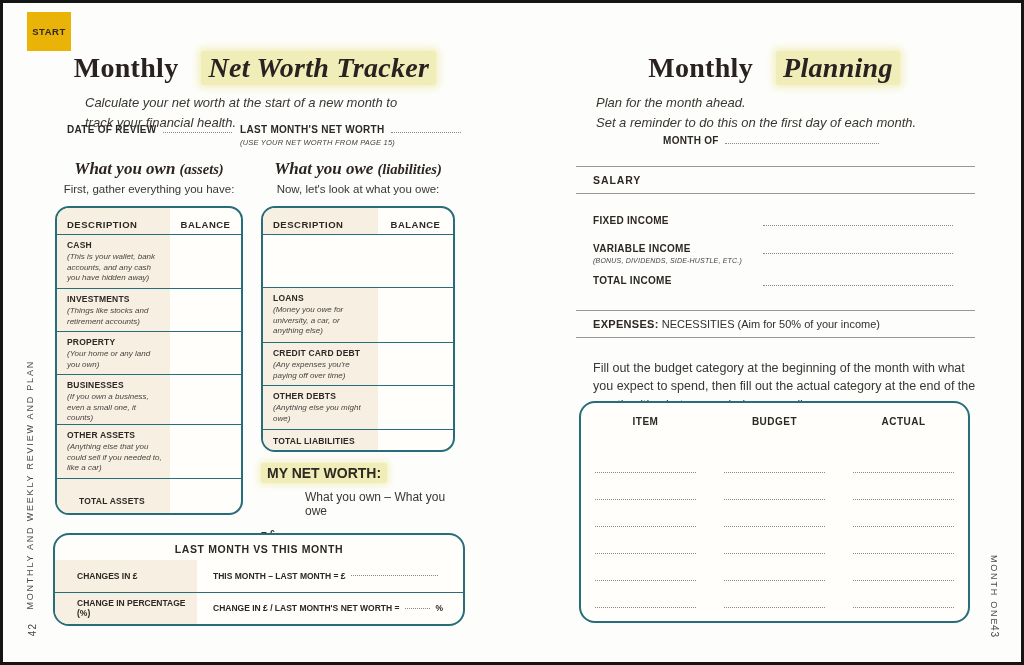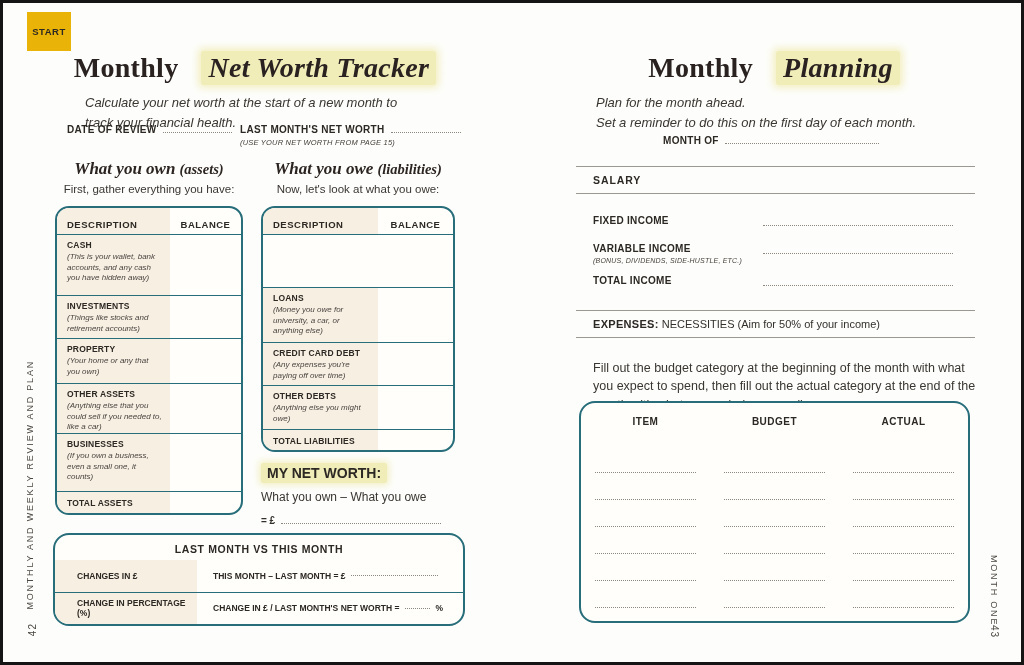--- a/index.html
+++ b/index.html
@@ -56,21 +56,21 @@
   .t-liab .trow:nth-child(4){ height:43px; } .t-liab .trow:nth-child(5){ height:44px; }
   .t-liab .trow.total { flex:1; }
   .thead { display:flex; }
   .thead .dcell { padding-top:11px; }
   .thead .bcell { padding-top:11px; text-align:center; }
   .trow.total .dcell { display:flex; align-items:center; }
   .networth { position:absolute; left:258px; top:460px; width:200px; }
   .nw-label { display:inline-block; font-size:14px; font-weight:bold; color:#2c2823;
               background:#f1edb9; padding:2px 6px; border-radius:2px;
               box-shadow:0 0 6px 2px rgba(241,237,185,.85); }
-  .nw-formula { margin-top:7px; font-size:12px; color:#3a3632; }
+  .nw-formula { margin-top:7px; font-size:12px; color:#3a3632;margin-left:44px; }
   .nw-eq { margin-top:11px; display:flex; align-items:flex-end; width:180px;
            font-size:10px; font-weight:bold; }
   .compare { left:50px; top:530px; width:412px; height:93px; border-radius:16px; }
   .cmp-title { text-align:center; font-size:10.5px; font-weight:bold; letter-spacing:.6px;
                color:#2c2823; padding-top:8px; height:25px; box-sizing:border-box; }
   .cmp-row { display:flex; flex:1; align-items:stretch; }
   .cmp-row + .cmp-row { border-top:1.5px solid #276d7a; }
   .cmp-label { width:142px; background:#f7efe2; display:flex; align-items:center;
                padding-left:22px; box-sizing:border-box; font-size:8.5px; font-weight:bold; color:#2c2823; }
   .cmp-body { flex:1; display:flex; align-items:center; padding:0 20px 0 16px;
@@ -153,41 +153,41 @@
     <div class="trow">
       <div class="dcell">
           <div class="rname">INVESTMENTS</div>
           <div class="rdesc">(Things like stocks and retirement accounts)</div>
         </div>
       <div class="bcell"></div>
     </div>
     <div class="trow">
       <div class="dcell">
           <div class="rname">PROPERTY</div>
-          <div class="rdesc">(Your home or any that you own)</div>
+          <div class="rdesc">(Your home or any land you own)</div>
+        </div>
+      <div class="bcell"></div>
+    </div>
+    <div class="trow">
+      <div class="dcell">
+          <div class="rname">BUSINESSES</div>
+          <div class="rdesc">(If you own a business, even a small one, it counts)</div>
         </div>
       <div class="bcell"></div>
     </div>
     <div class="trow">
       <div class="dcell">
           <div class="rname">OTHER ASSETS</div>
           <div class="rdesc">(Anything else that you could sell if you needed to, like a car)</div>
         </div>
       <div class="bcell"></div>
     </div>
-    <div class="trow">
-      <div class="dcell">
-          <div class="rname">BUSINESSES</div>
-          <div class="rdesc">(If you own a business, even a small one, it counts)</div>
-        </div>
-      <div class="bcell"></div>
-    </div>
     <div class="trow total">
       <div class="dcell">
-          <span class="rname" style="margin:0">TOTAL ASSETS</span>
+          <span class="rname" style="margin:12px">TOTAL ASSETS</span>
         </div>
       <div class="bcell"></div>
     </div>
   </div>
 
   <div class="colhead" style="left:252px; width:206px;"><span>What you owe</span><span class="paren">(liabilities)</span></div>
   <div class="colintro" style="left:252px; width:206px;">Now, let's look at what you owe:</div>
 
   <div class="tealbox t-liab">
     <div class="trow first thead">

